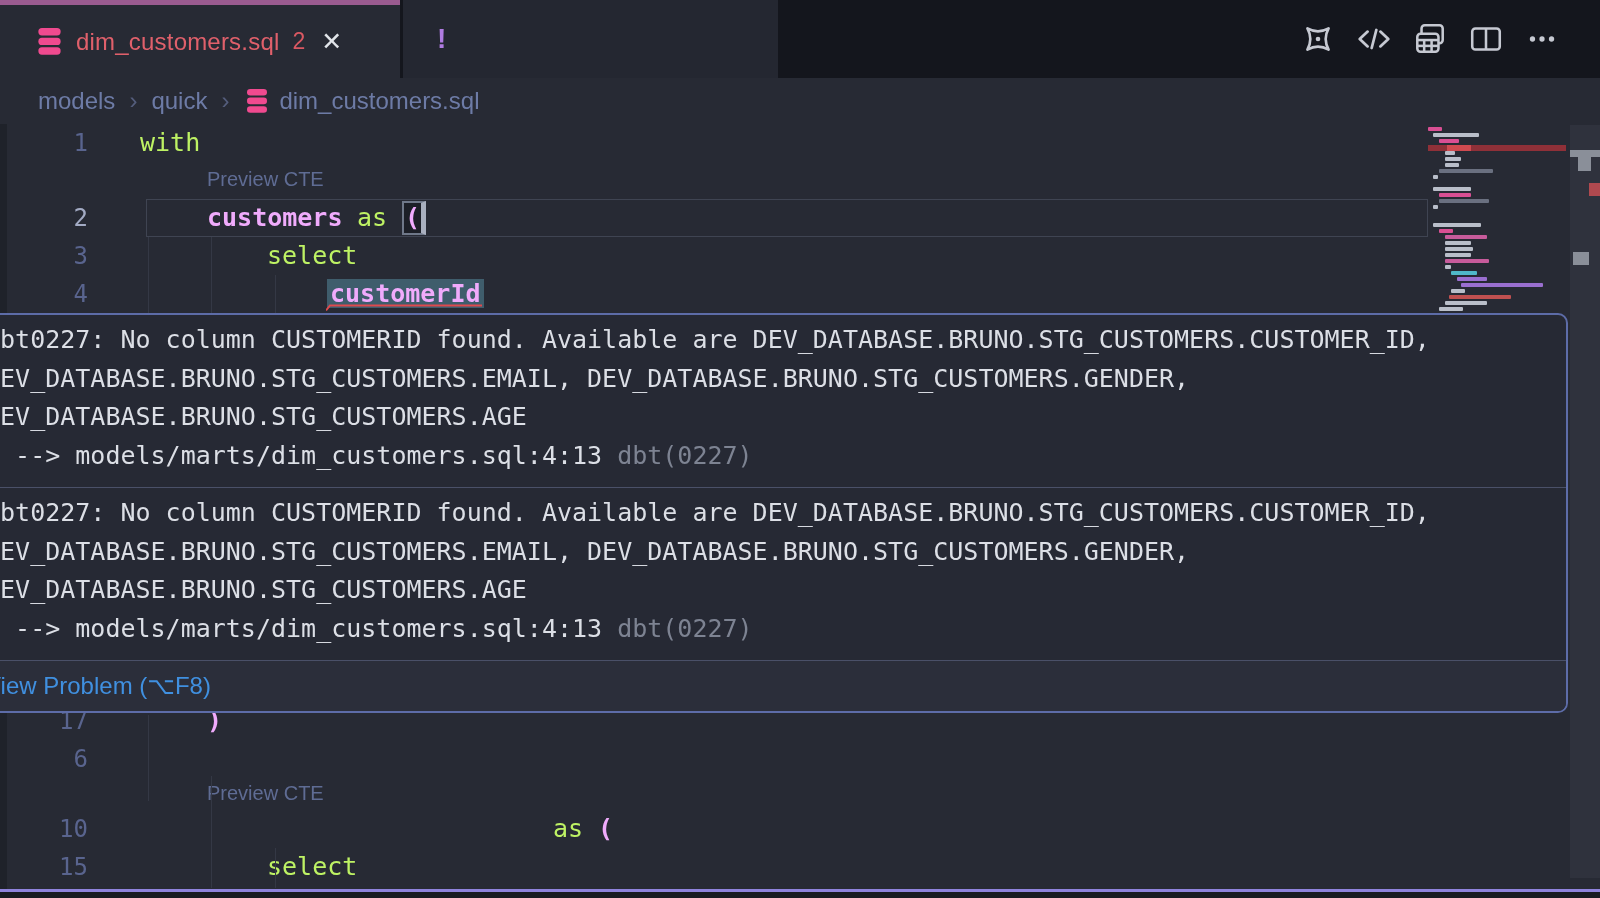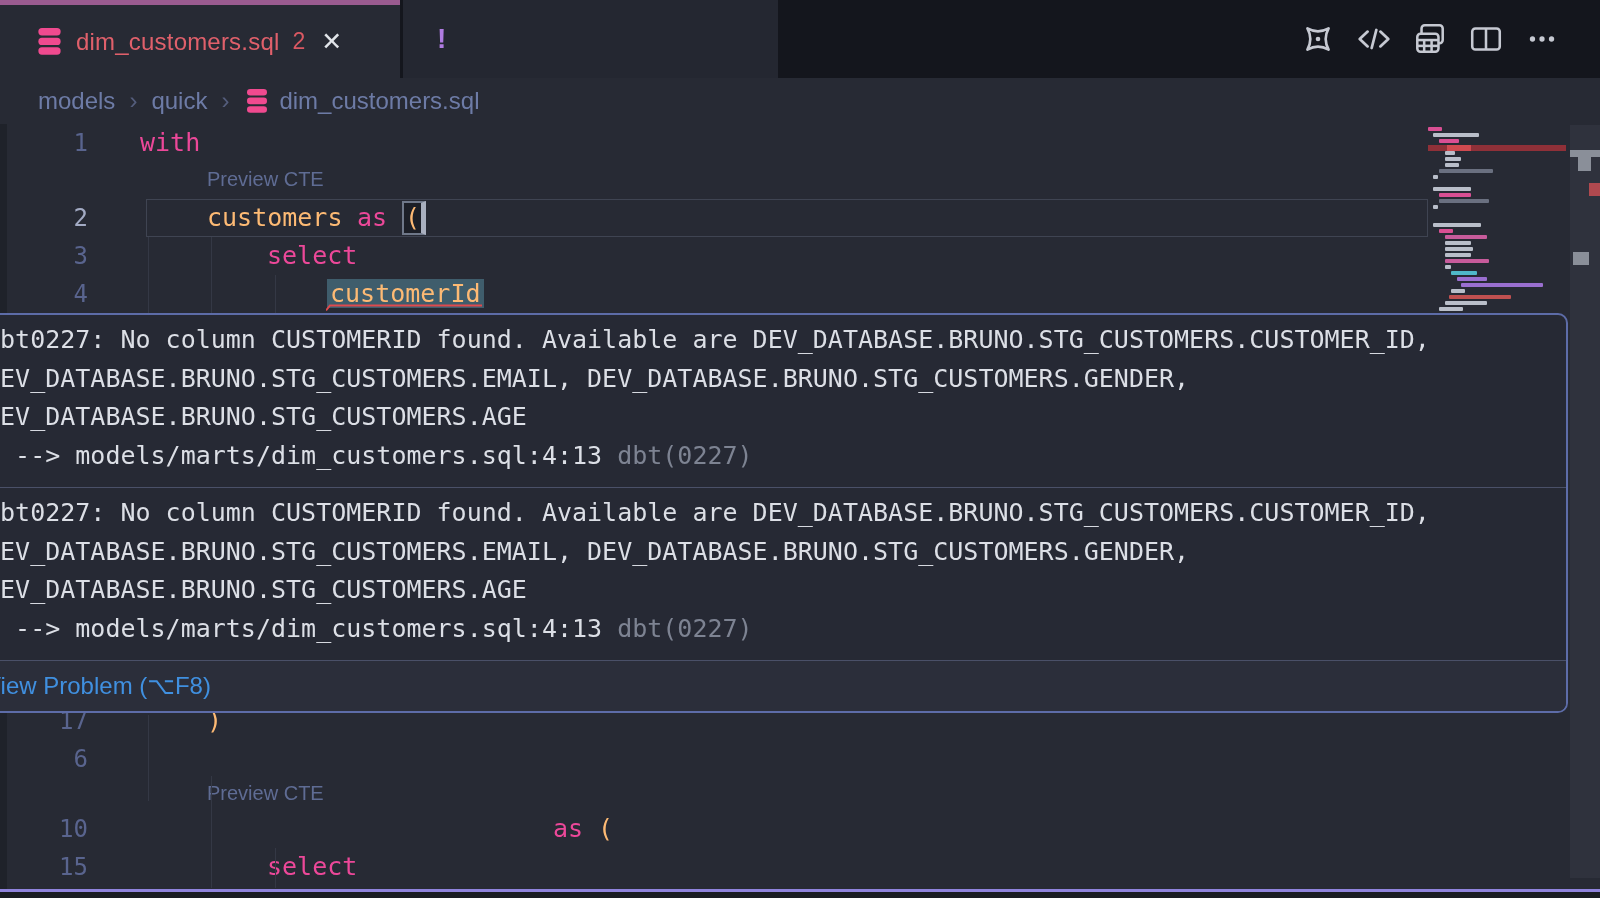--- a/index.html
+++ b/index.html
@@ -25,22 +25,22 @@
   .breadcrumb { position:absolute; left:0; top:78px; width:1600px; height:46px; display:flex; align-items:center; padding-left:38px; font-size:24px; color:#6d7ba6; background:#272a34; }
   .bc-sep { color:#545d7c; margin:0 14px; font-size:24px; }
   .bc-item { cursor:pointer; }
   .bc-icon { margin:0 10px 0 2px; display:flex; }
   
   .editor { position:absolute; left:0; top:124px; width:1600px; height:774px; }
   .code-row { position:absolute; left:0; width:1600px; height:38px; font-family:"DejaVu Sans Mono", monospace; font-size:25px; line-height:38px; white-space:pre; }
   .lnum { position:absolute; left:28px; width:60px; text-align:right; color:#59648e; font-size:24px; }
   .lnum.cur { color:#a3abc4; }
   .tok { position:absolute; top:0; }
-  .kw { color:#ec4899; }
-  .pl { color:#fdba74; }
+  .kw { color:#bef264; }
+  .pl { color:#f0abfc;font-weight:bold; }
   .lens-row { position:absolute; height:34px; font-size:20px; line-height:34px; color:#5f6c94; cursor:pointer; }
   .guide { position:absolute; width:1px; background:#343845; }
   .cur-line-box { position:absolute; left:146px; width:1282px; height:38px; border:1.5px solid #3f4452; }
   .err-word { background:#3f5d6c; padding:0 3px; margin-left:-3px; position:relative; }
   .squiggle { position:absolute; left:-1px; bottom:-5px; }
   .cursor-block { display:inline-block; border:2px solid #6f7889; border-right:5px solid #a9b0bf; background:rgba(10,12,18,.35); padding:0 1px; margin-left:2px; line-height:30px; }
   .left-shade { position:absolute; left:0; top:124px; width:7px; height:766px; background:rgba(0,0,0,.18); }
   
   .minimap { position:absolute; left:1428px; top:0; width:138px; height:260px; cursor:pointer; }
   .mm-bar { position:absolute; height:4px; border-radius:1px; }

